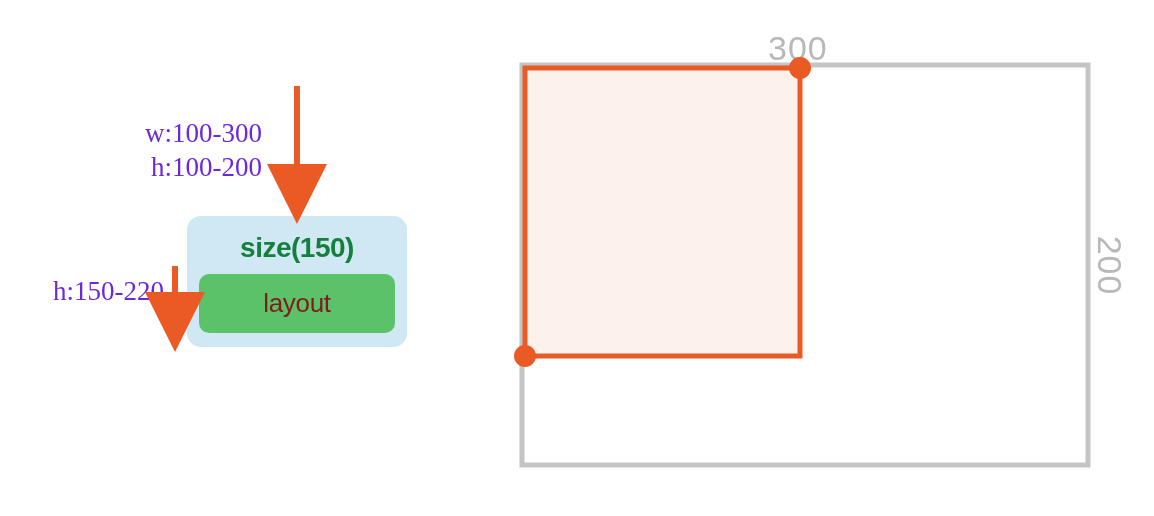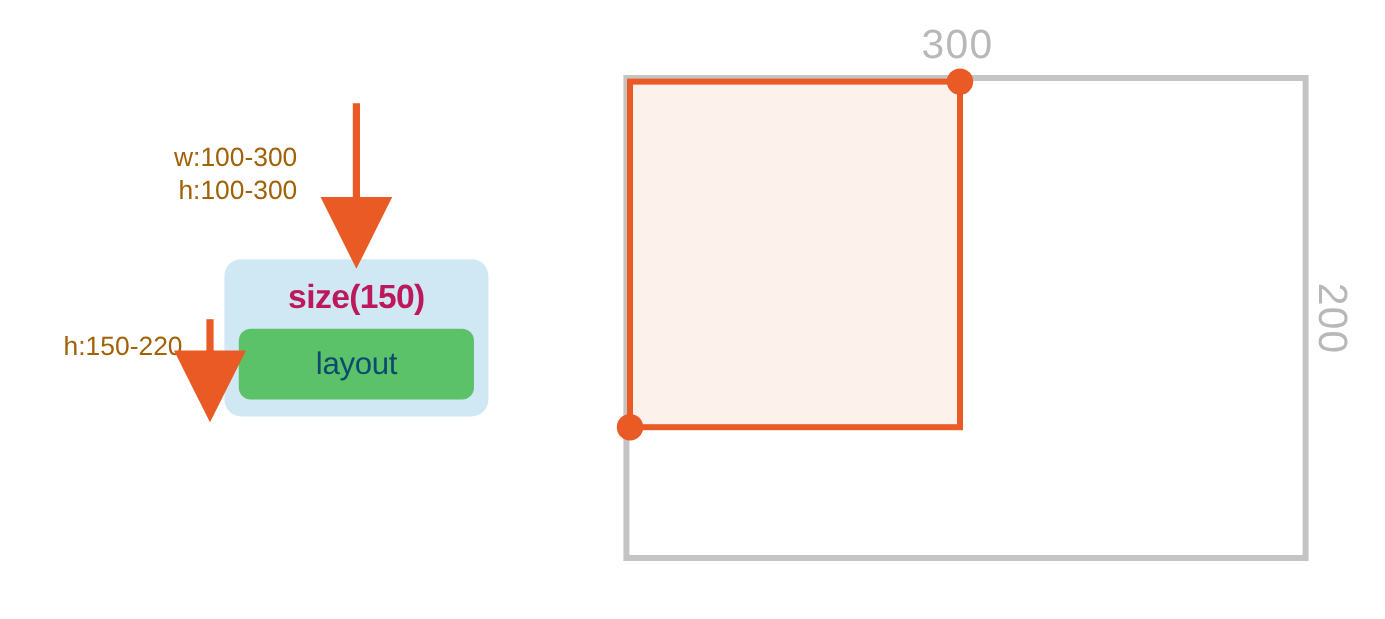--- a/index.html
+++ b/index.html
@@ -11,47 +11,47 @@
       font-family: -apple-system, BlinkMacSystemFont, "Segoe UI", Helvetica, Arial, sans-serif;
       background: #fff;
       position: relative;
     }
     .canvas {
       position: relative;
       width: 1154px;
       height: 516px;
     }
     .arrow-label {
-      color: #a16207;
-      font-family: Liberation Sans, sans-serif;
-      font-size: 22px;
+      color: #6d28d9;
+      font-family: Liberation Serif, serif;
+      font-size: 27px;
       line-height: 1.25;
       text-align: right;
       position: absolute;
     }
     .node-card {
       position: absolute;
       background: #cfe8f3;
       border-radius: 14px;
       padding: 10px 12px 14px 12px;
       width: 220px;
     }
     .node-title {
       text-align: center;
       font-size: 28px;
       font-weight: 600;
-      color: #be185d;
+      color: #15803d;
       padding: 6px 0 10px 0;
       letter-spacing: -0.5px;
     }
     .node-child {
       background: #5bc26a;
       border-radius: 10px;
       text-align: center;
-      color: #0c4a6e;
+      color: #7f1d1d;
       font-size: 26px;
       font-weight: 500;
       padding: 14px 0;
       letter-spacing: -0.3px;
     }
     .axis-label {
       position: absolute;
       color: #b8b8b8;
       font-size: 34px;
       font-weight: 400;
@@ -63,35 +63,35 @@
     }
     svg { position: absolute; top:0; left:0; }
   </style>
 </head>
 <body>
 
 <div class="canvas">
 
   <div class="arrow-label" style="left:145px; top:117px;">
     <div>w:100-300</div>
-    <div>h:100-300</div>
+    <div>h:100-200</div>
   </div>
 
   <div class="arrow-label" style="left:53px; top:275px;">
     <div>h:150-220</div>
   </div>
 
   <div class="node-card" style="left:187px; top:216px;">
     <div class="node-title">size(150)</div>
     <div class="node-child">
       <span>layout</span>
     </div>
   </div>
 
-  <div class="axis-label" style="left:768px; top:18px;text-align:center;">300</div>
+  <div class="axis-label" style="left:768px; top:29px;text-align:center;">300</div>
 
   <div class="axis-label vertical" style="left:1080px; top:246px;">200</div>
 
   <svg width="1154" height="516">
     <defs>
       <marker id="arrowhead" markerWidth="10" markerHeight="10" refX="6" refY="5" orient="auto">
         <path d="M0,0 L10,5 L0,10 Z" fill="#ea5a25"></path>
       </marker>
     </defs>
 

